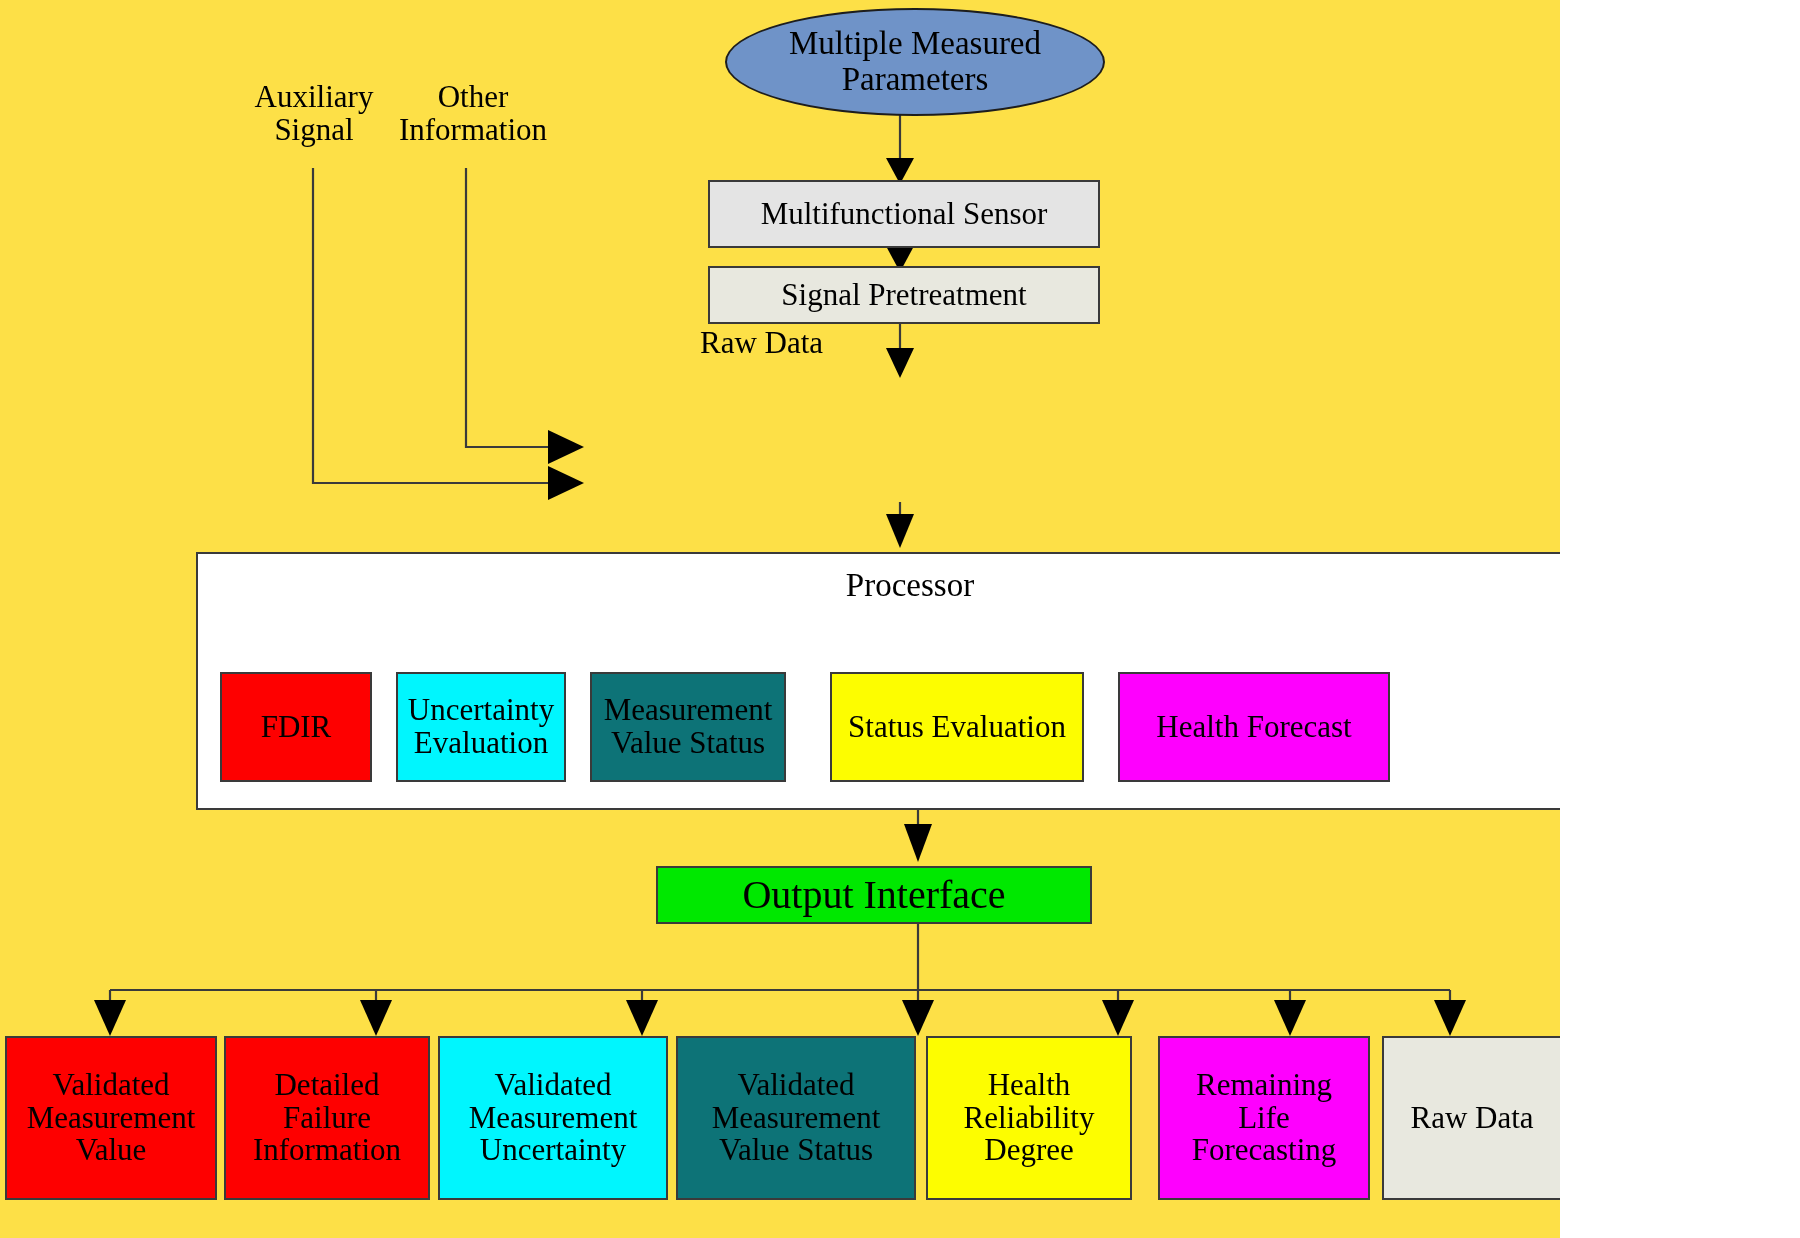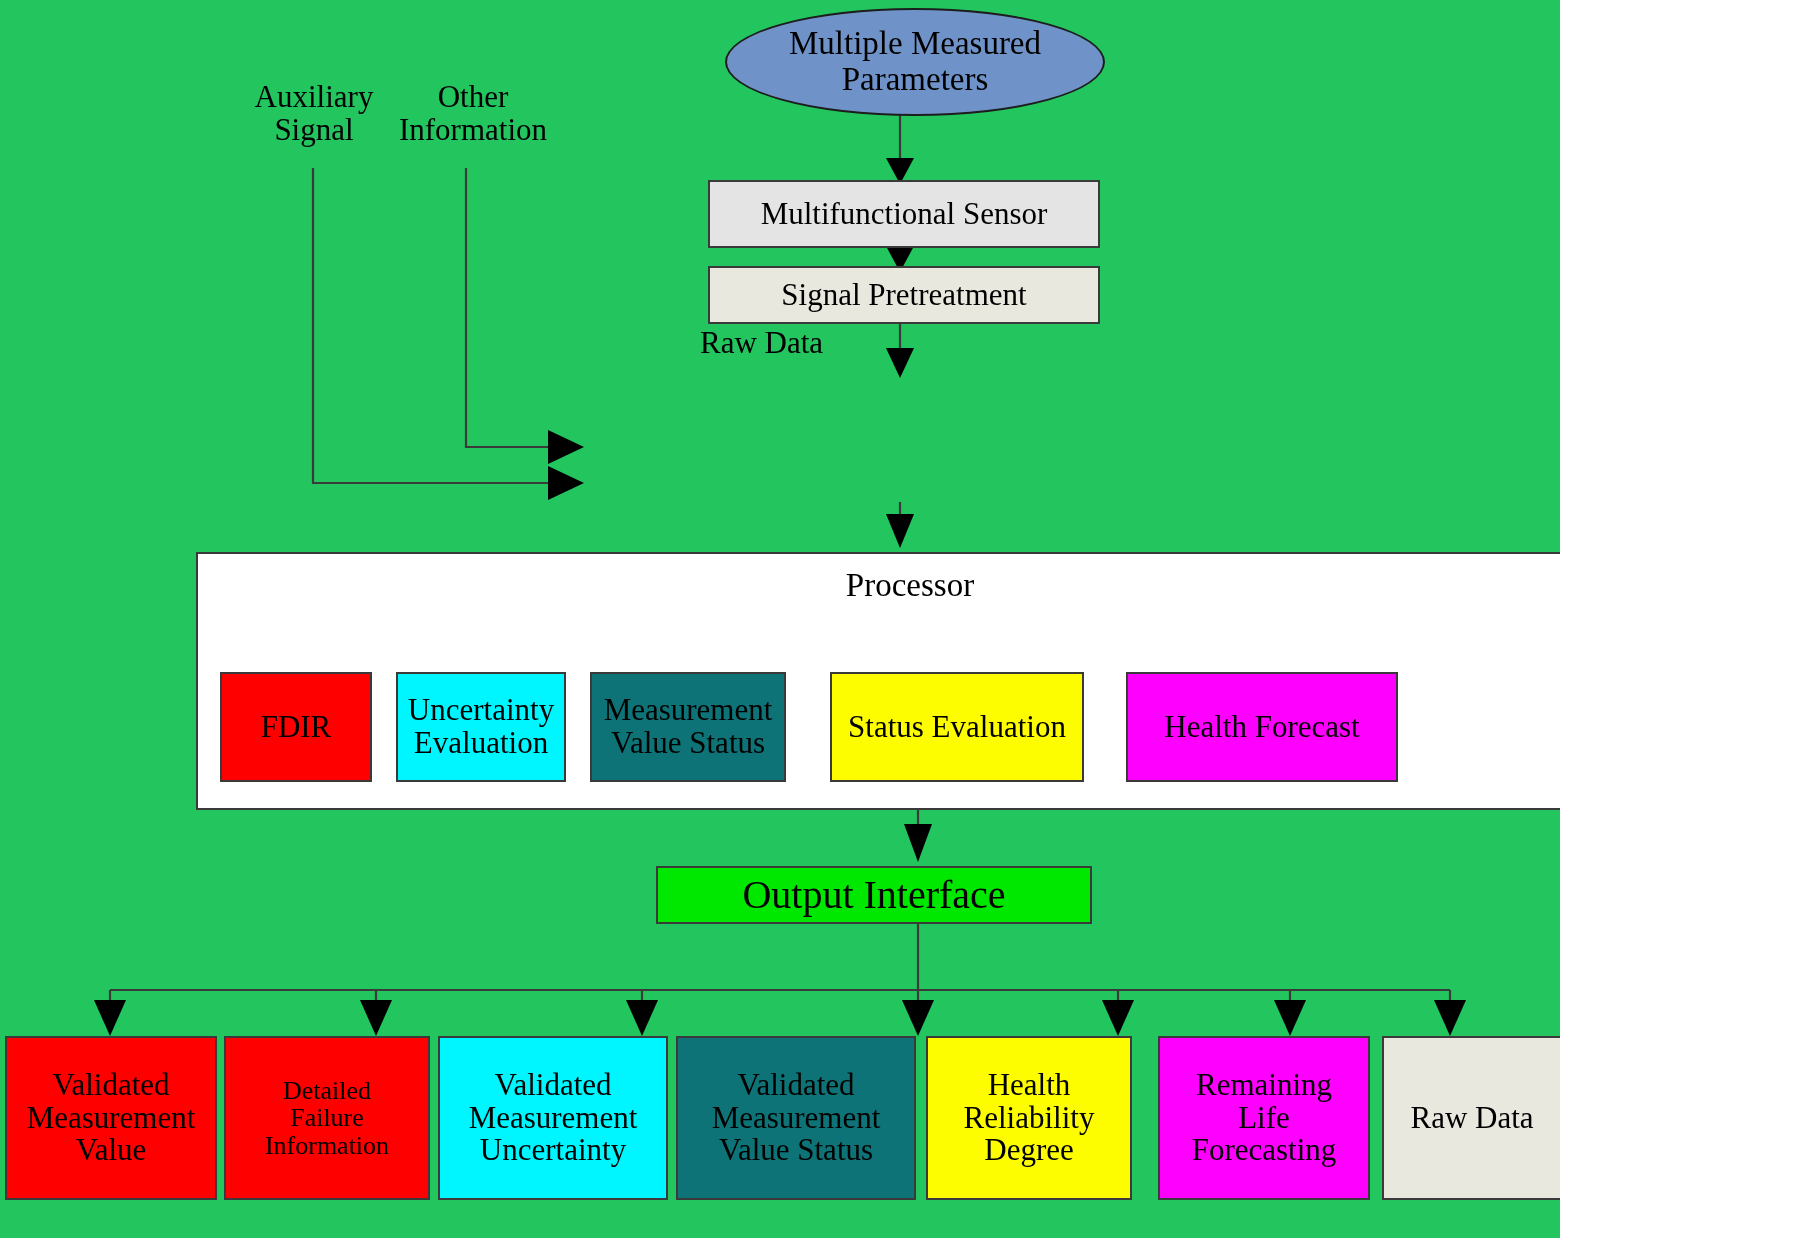--- a/index.html
+++ b/index.html
@@ -4,21 +4,21 @@
 <style>
   html, body {
     margin: 0;
     padding: 0;
     background: #ffffff;
   }
   #canvas {
     position: relative;
     width: 1560px;
     height: 1238px;
-    background: #22c55e;
+    background: #fde047;
     font-family: "Liberation Serif", "DejaVu Serif", serif;
     overflow: hidden;
   }
   .node {
     position: absolute;
     box-sizing: border-box;
     border: 2px solid #3a3a3a;
     display: flex;
     align-items: center;
     justify-content: center;
@@ -152,35 +152,35 @@
 
   <div class="node" style="left:590px; top:672px; width:196px; height:110px; background:#0d7377; font-size:31px;">
     <span style="white-space:pre-line;">Measurement
 Value Status</span>
   </div>
 
   <div class="node" style="left:830px; top:672px; width:254px; height:110px; background:#fdfd00; font-size:31px;">
     <span style="white-space:pre-line;">Status Evaluation</span>
   </div>
 
-  <div class="node" style="left:1118px; top:672px; width:272px; height:110px; background:#fe00fe; font-size:31px;margin-left:8px;">
+  <div class="node" style="left:1118px; top:672px; width:272px; height:110px; background:#fe00fe; font-size:31px;">
     <span style="white-space:pre-line;">Health Forecast</span>
   </div>
 
   <div class="node" style="left:656px; top:866px; width:436px; height:58px; background:#00e800; font-size:40px;">
     <span>Output Interface</span>
   </div>
 
   <div class="node" style="left:5px; top:1036px; width:212px; height:164px; background:#fe0000; font-size:31px;">
     <span style="white-space:pre-line;">Validated
 Measurement
 Value</span>
   </div>
 
-  <div class="node" style="left:224px; top:1036px; width:206px; height:164px; background:#fe0000; font-size:26px;">
+  <div class="node" style="left:224px; top:1036px; width:206px; height:164px; background:#fe0000; font-size:31px;">
     <span style="white-space:pre-line;">Detailed
 Failure
 Information</span>
   </div>
 
   <div class="node" style="left:438px; top:1036px; width:230px; height:164px; background:#00f6fe; font-size:31px;">
     <span style="white-space:pre-line;">Validated
 Measurement
 Uncertainty</span>
   </div>

